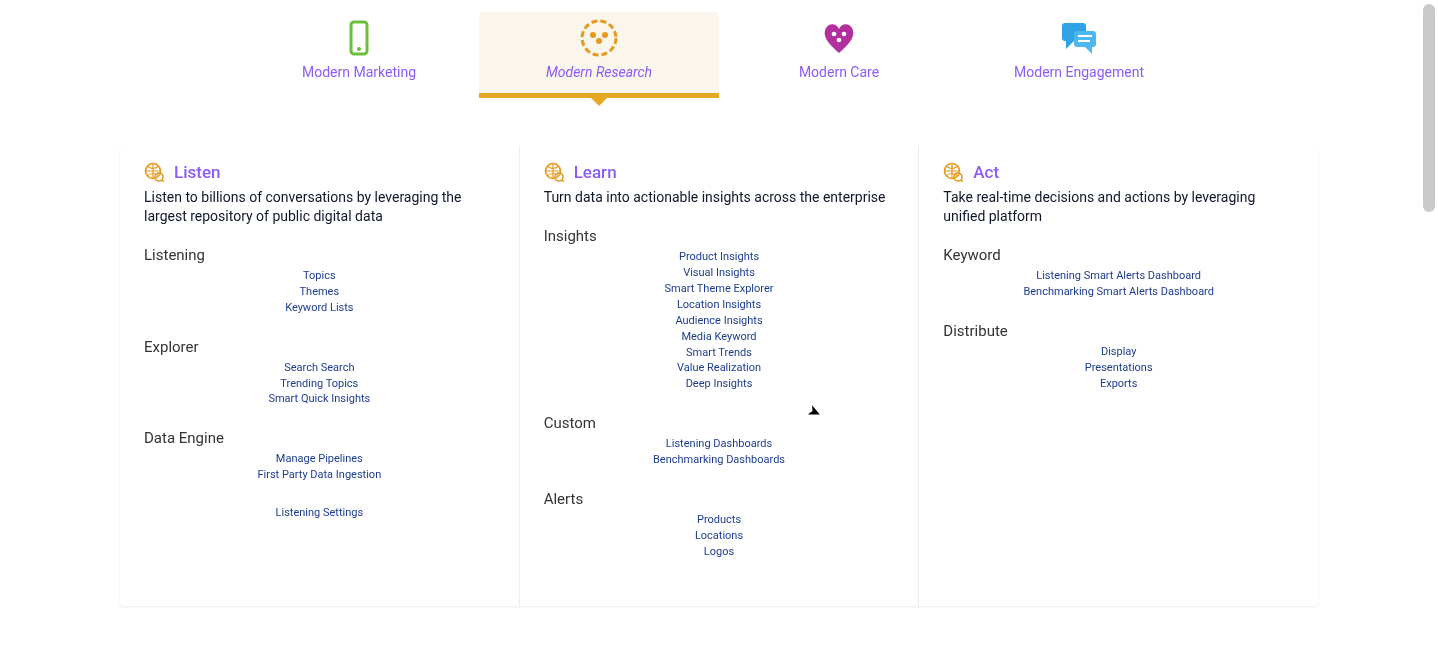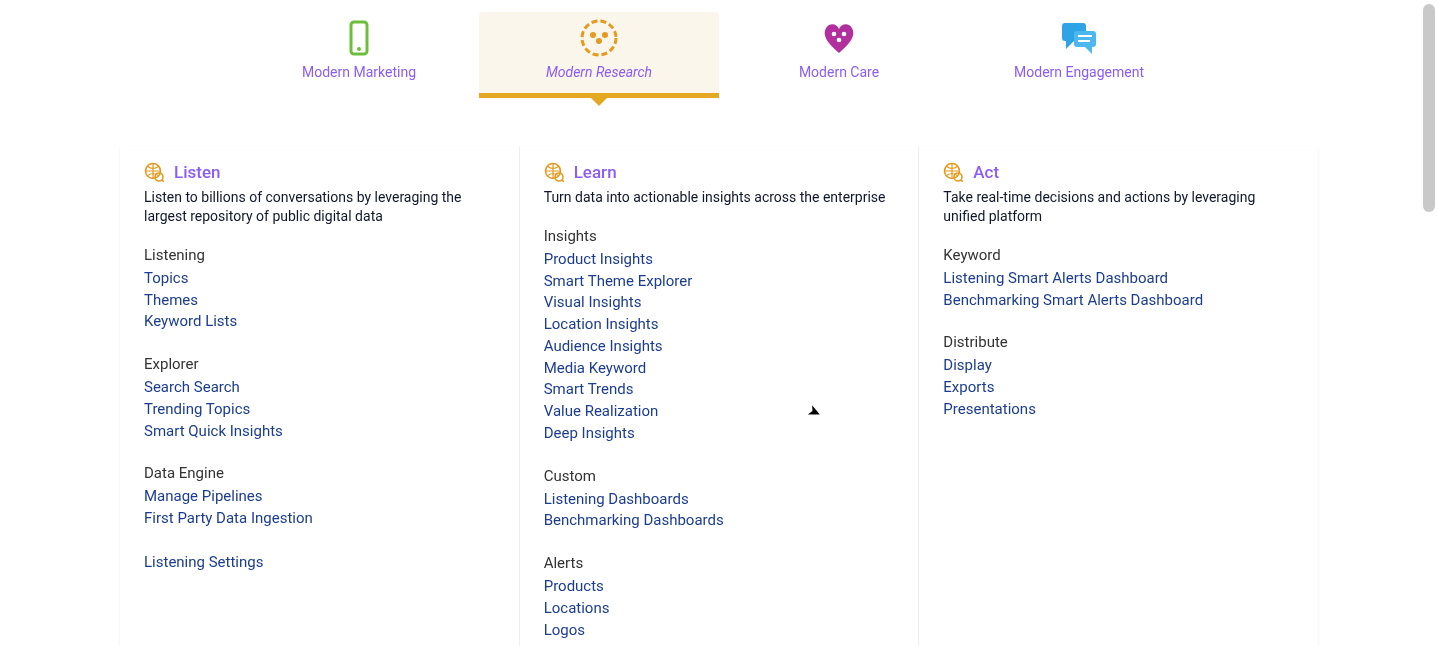--- a/index.html
+++ b/index.html
@@ -65,21 +65,21 @@
     flex: 1;
     padding: 16px 24px 24px 24px;
     border-right: 1px solid #eee;
   }
   .col:last-child { border-right: none; }
   .col-head { display: flex; align-items: center; gap: 10px; margin-bottom: 6px; }
   .col-title { font-size: 17px; color: #8b5cf6; font-weight: 500; }
   .col-desc { font-size: 14px; color: #0f172a; line-height: 1.35; margin-bottom: 20px; }
   .group { margin-bottom: 22px; }
   .group-title { font-size: 15px; color: #333; margin-bottom: 4px; }
-  .link { display: block; font-size: 15px; color: #1c3d8f; line-height: 1.45; cursor: pointer; }
+  .link { display: block; font-size: 11px; color: #1c3d8f; line-height: 1.45; cursor: pointer; text-align: center; }
   .globe-icon { width: 20px; height: 20px; display:inline-block; }
   .scrollbar {
     position: absolute;
     right: 3px;
     top: 4px;
     width: 12px;
     height: 208px;
     background: #c9c9c9;
     border-radius: 6px;
   }
@@ -186,22 +186,22 @@
             <path d="M1.5 9 H16.5 M9 1.5 V16.5 M3 4 Q9 9 15 4 M3 14 Q9 9 15 14" stroke="#e59a1f" stroke-width="1.2" fill="none"></path>
             <circle cx="15" cy="15" r="4" fill="none" stroke="#e59a1f" stroke-width="1.6"></circle>
             <line x1="18" y1="18" x2="20" y2="20" stroke="#e59a1f" stroke-width="1.6"></line>
           </svg></span>
       <span class="col-title">Learn</span>
     </div>
     <div class="col-desc">Turn data into actionable insights across the enterprise</div>
   <div class="group">
       <div class="group-title">Insights</div>
         <a class="link">Product Insights</a>
+        <a class="link">Visual Insights</a>
         <a class="link">Smart Theme Explorer</a>
-        <a class="link">Visual Insights</a>
         <a class="link">Location Insights</a>
         <a class="link">Audience Insights</a>
         <a class="link">Media Keyword</a>
         <a class="link">Smart Trends</a>
         <a class="link">Value Realization</a>
         <a class="link">Deep Insights</a>
       </div>
       <div class="group">
       <div class="group-title">Custom</div>
         <a class="link">Listening Dashboards</a>
@@ -226,20 +226,20 @@
     </div>
     <div class="col-desc">Take real-time decisions and actions by leveraging unified platform</div>
   <div class="group">
       <div class="group-title">Keyword</div>
         <a class="link">Listening Smart Alerts Dashboard</a>
         <a class="link">Benchmarking Smart Alerts Dashboard</a>
       </div>
       <div class="group">
       <div class="group-title">Distribute</div>
         <a class="link">Display</a>
+        <a class="link">Presentations</a>
         <a class="link">Exports</a>
-        <a class="link">Presentations</a>
       </div>
     </div>
   </div>
 
 <div class="scrollbar"></div>
 <div class="cursor" style="transform: rotate(25deg);">➤</div>
 
 </body></html>

